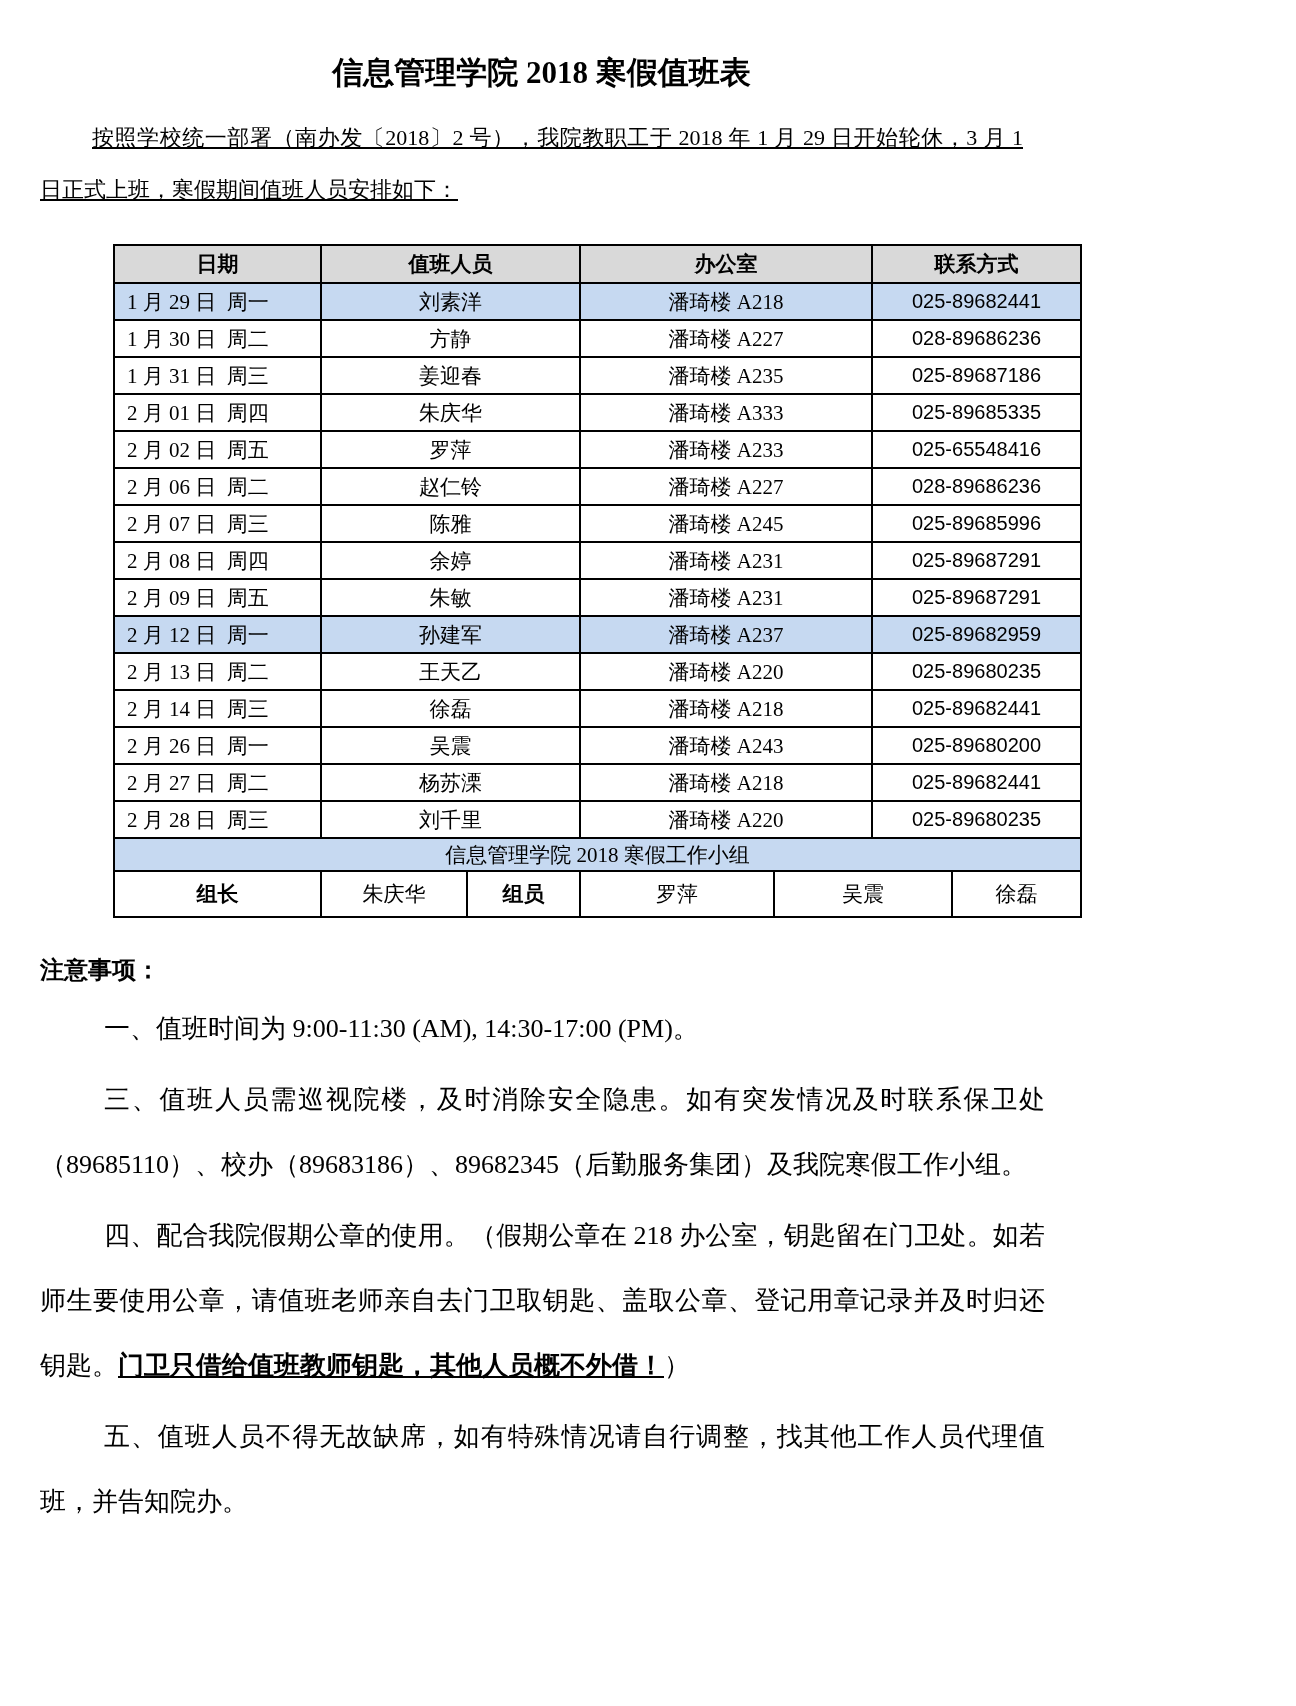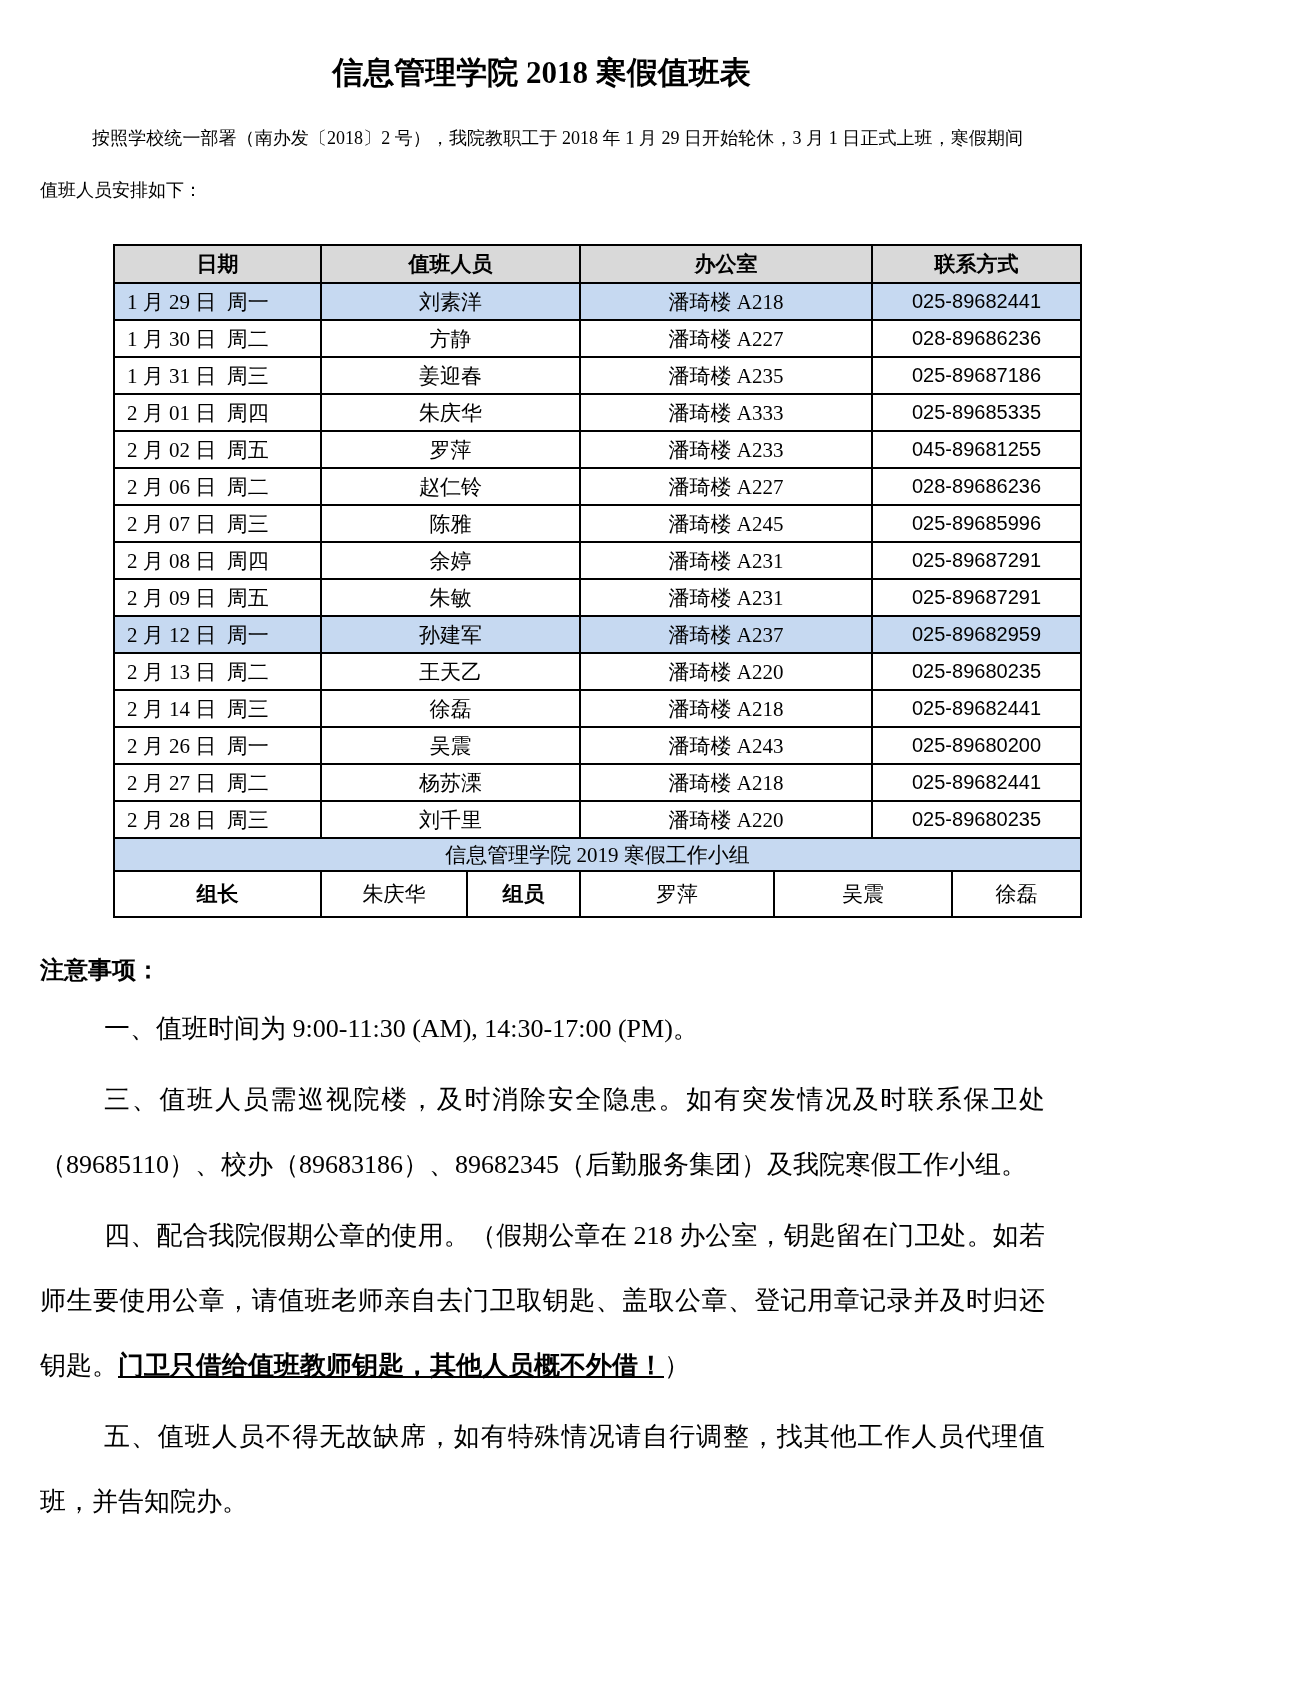--- a/index.html
+++ b/index.html
@@ -19,24 +19,25 @@
   .page{width:1083px;height:1706px;overflow:hidden;}
   .doc-title{
     margin:52px 40px 0 40px;
     text-align:center;
     font-size:31px;
     font-weight:bold;
     line-height:42px;
   }
   .intro{
     margin:18px 60px 0 40px;
-    font-size:18px;
+    font-size:22px;
     line-height:52px;
     text-align:justify;
     text-indent:52px;
+    text-decoration:underline;
   }
   
   table.duty{
     margin:28px 0 0 113px;
     width:967px;
     border-collapse:collapse;
     table-layout:fixed;
     border-radius:20px;
   }
   table.duty td,table.duty th{
@@ -136,21 +137,21 @@
       <tr>
         <td class="date">2 月 01 日  周四</td>
         <td colspan="2">朱庆华</td>
         <td colspan="2">潘琦楼 A333</td>
         <td colspan="2" class="phone">025-89685335</td>
       </tr>
       <tr>
         <td class="date">2 月 02 日  周五</td>
         <td colspan="2">罗萍</td>
         <td colspan="2">潘琦楼 A233</td>
-        <td colspan="2" class="phone">045-89681255</td>
+        <td colspan="2" class="phone">025-65548416</td>
       </tr>
       <tr>
         <td class="date">2 月 06 日  周二</td>
         <td colspan="2">赵仁铃</td>
         <td colspan="2">潘琦楼 A227</td>
         <td colspan="2" class="phone">028-89686236</td>
       </tr>
       <tr>
         <td class="date">2 月 07 日  周三</td>
         <td colspan="2">陈雅</td>
@@ -199,21 +200,21 @@
         <td colspan="2">潘琦楼 A218</td>
         <td colspan="2" class="phone">025-89682441</td>
       </tr>
       <tr>
         <td class="date">2 月 28 日  周三</td>
         <td colspan="2">刘千里</td>
         <td colspan="2">潘琦楼 A220</td>
         <td colspan="2" class="phone">025-89680235</td>
       </tr>
       <tr class="group-title">
-        <td colspan="7">信息管理学院 2019 寒假工作小组</td>
+        <td colspan="7">信息管理学院 2018 寒假工作小组</td>
       </tr>
       <tr class="group-members">
         <td class="bold">组长</td>
         <td>朱庆华</td>
         <td class="bold">组员</td>
         <td>罗萍</td>
         <td colspan="2">吴震</td>
         <td>徐磊</td>
       </tr>
     </tbody>

